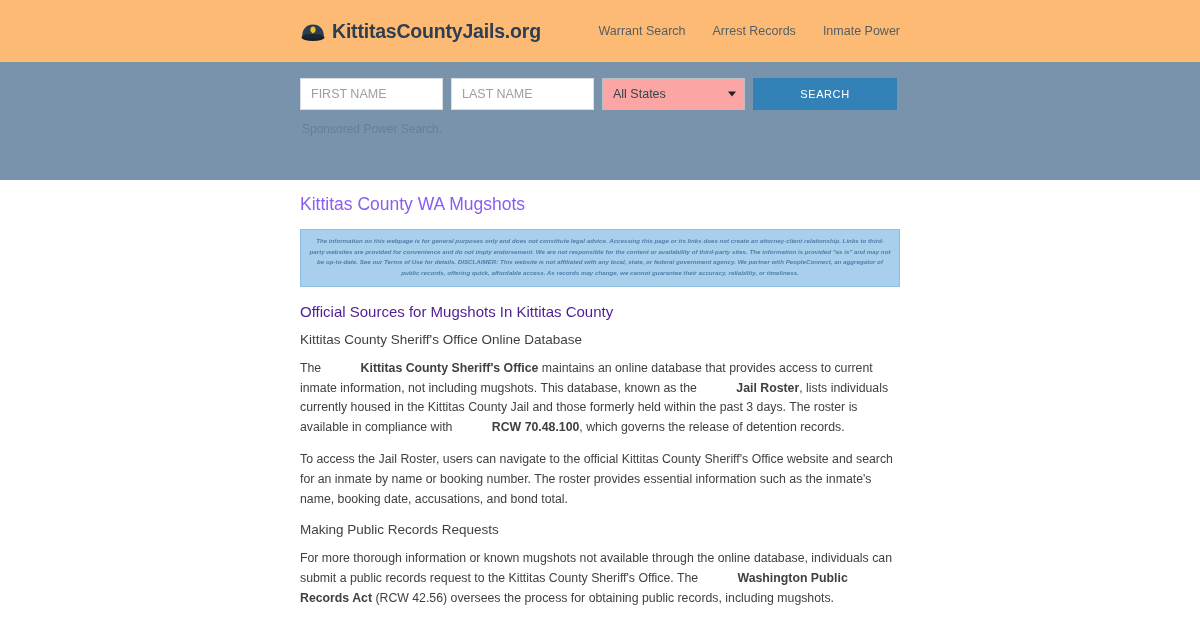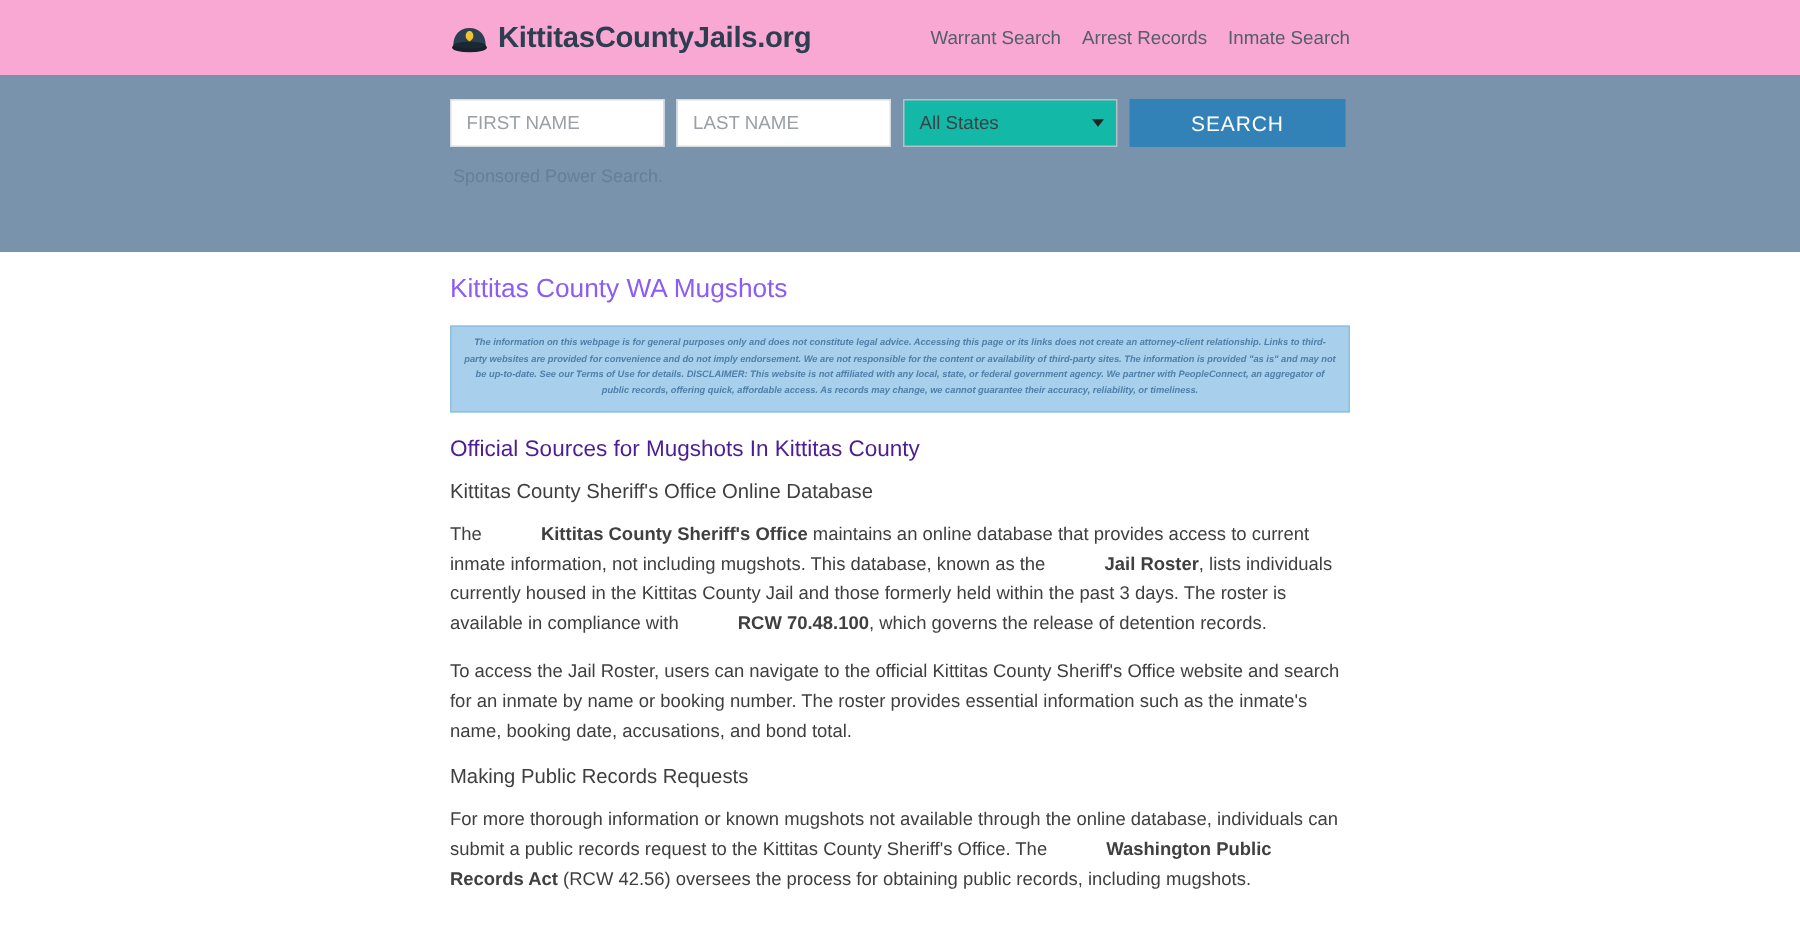--- a/index.html
+++ b/index.html
@@ -9,22 +9,22 @@
     width: 1200px;
     height: 620px;
     overflow: hidden;
     background: #ffffff;
     font-family: "Liberation Sans", sans-serif;
     color: #3f3f3f;
   }
 
   
   .site-header {
-    height: 50px;
-    background: #f9a8d4;
+    height: 62px;
+    background: #fdba74;
     display: flex;
     align-items: center;
   }
   .header-inner {
     width: 600px;
     margin: 0 auto;
     display: flex;
     align-items: center;
     justify-content: space-between;
     height: 100%;
@@ -39,21 +39,21 @@
   .brand-text {
     font-size: 19.5px;
     font-weight: bold;
     color: #2c3e50;
     letter-spacing: -0.2px;
     white-space: nowrap;
   }
   .main-nav {
     display: flex;
     align-items: center;
-    gap: 14px;
+    gap: 27px;
   }
   .nav-link {
     font-size: 12.5px;
     color: #555e66;
     text-decoration: none;
     white-space: nowrap;
   }
 
   
   .search-band {
@@ -91,21 +91,21 @@
   .field-last  { width: 143px; }
   .select-wrap {
     position: relative;
     width: 143px;
     height: 32px;
   }
   .select-box {
     width: 100%;
     height: 100%;
     border: 1px solid #b9bfc5;
-    background: #14b8a6;
+    background: #fca5a5;
     font-size: 12.5px;
     color: #3a4248;
     display: flex;
     align-items: center;
     padding: 0 10px;
   }
   .caret {
     position: absolute;
     right: 9px;
     top: 50%;
@@ -114,21 +114,21 @@
     border-left: 4.5px solid transparent;
     border-right: 4.5px solid transparent;
     border-top: 5.5px solid #222;
   }
   .search-btn {
     width: 144px;
     height: 32px;
     background: #3282b8;
     border: none;
     color: #ffffff;
-    font-size: 14px;
+    font-size: 11px;
     letter-spacing: 0.6px;
     font-family: "Liberation Sans", sans-serif;
     cursor: pointer;
   }
   .sponsored {
     margin-top: 12px;
     font-size: 12px;
     color: #657f99;
     margin-left: 2px;
   }
@@ -199,21 +199,21 @@
           <ellipse cx="13" cy="18.2" rx="10.8" ry="2.3" fill="#1b2733"></ellipse>
           <path d="M13 8.6 C14.5 8.6 15.6 10.0 15.6 11.8 C15.6 13.4 14.6 14.6 13 15.6 C11.4 14.6 10.4 13.4 10.4 11.8 C10.4 10.0 11.5 8.6 13 8.6 Z" fill="#f2c230"></path>
         </svg>
       </span>
       <span class="brand-text">KittitasCountyJails.org</span>
     </a>
 
     <nav class="main-nav">
       <a class="nav-link" href="#">Warrant Search</a>
       <a class="nav-link" href="#">Arrest Records</a>
-      <a class="nav-link" href="#">Inmate Search</a>
+      <a class="nav-link" href="#">Inmate Power</a>
     </nav>
 
   </div>
 </div>
 
 <div class="search-band">
   <div class="search-inner">
 
 
     <div class="search-row">

